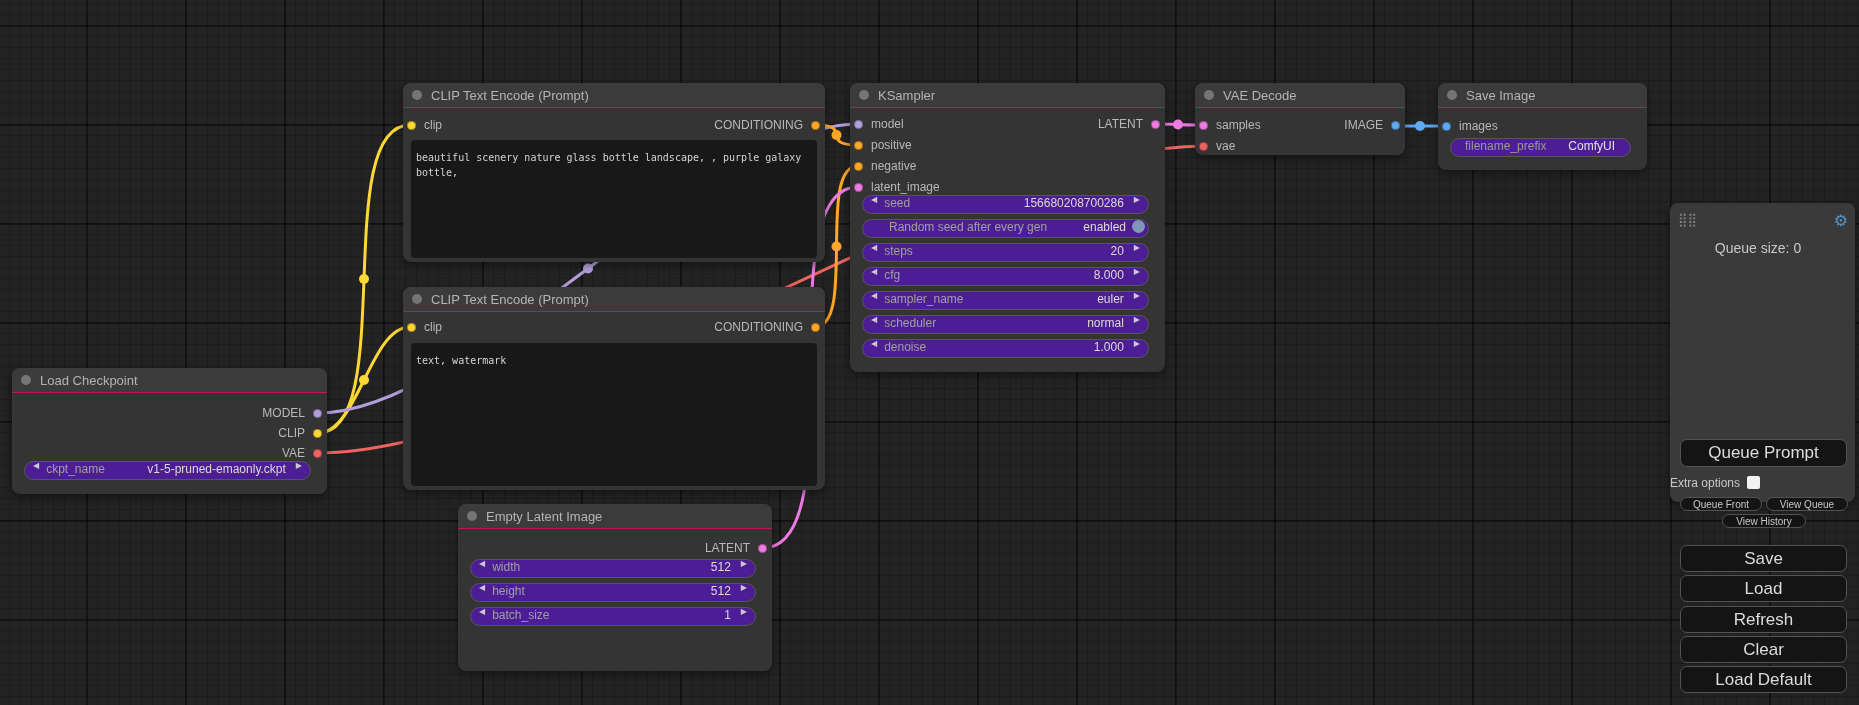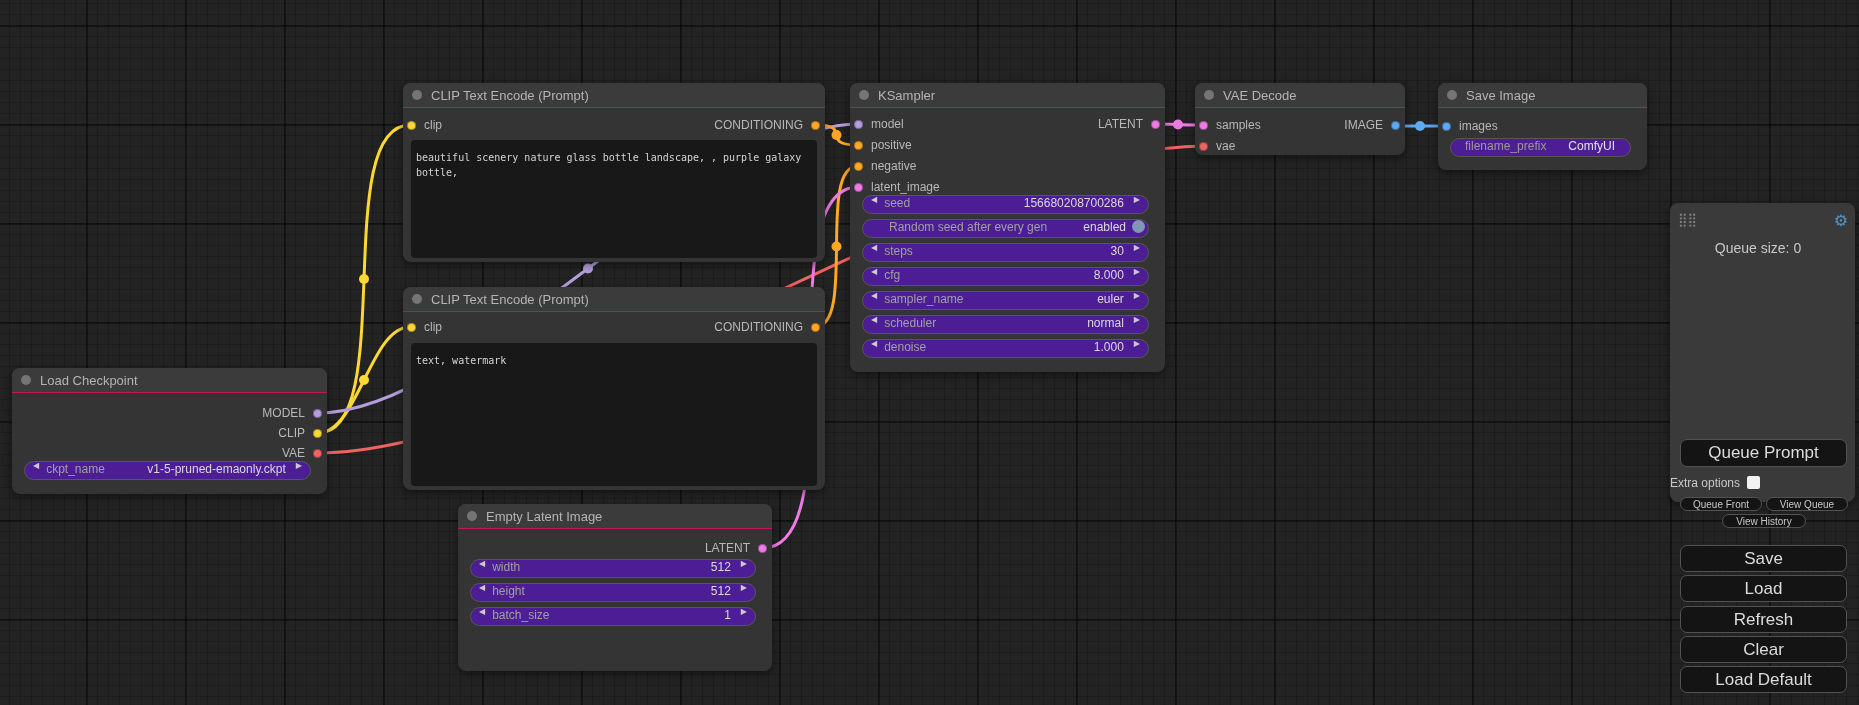--- a/index.html
+++ b/index.html
@@ -181,21 +181,21 @@
           <div class="arrow right">▶</div>
         </div>
         <div class="widget" style="left: 12px; right: 16px; top: 136px;">
           <div class="wname" style="margin-left: 26px;">Random seed after every gen</div>
           <div class="wvalue" style="margin-right: 6px;">enabled</div>
           <div class="toggle-circle"></div>
         </div>
         <div class="widget" style="left: 12px; right: 16px; top: 160px;">
           <div class="arrow left">◀</div>
           <div class="wname">steps</div>
-          <div class="wvalue" style="margin-right: 10px;">30</div>
+          <div class="wvalue" style="margin-right: 10px;">20</div>
           <div class="arrow right">▶</div>
         </div>
         <div class="widget" style="left: 12px; right: 16px; top: 184px;">
           <div class="arrow left">◀</div>
           <div class="wname">cfg</div>
           <div class="wvalue" style="margin-right: 10px;">8.000</div>
           <div class="arrow right">▶</div>
         </div>
         <div class="widget" style="left: 12px; right: 16px; top: 208px;">
           <div class="arrow left">◀</div>

